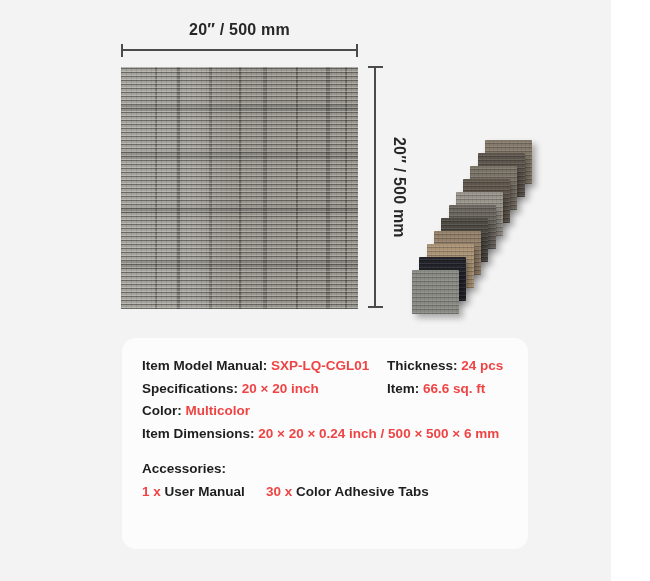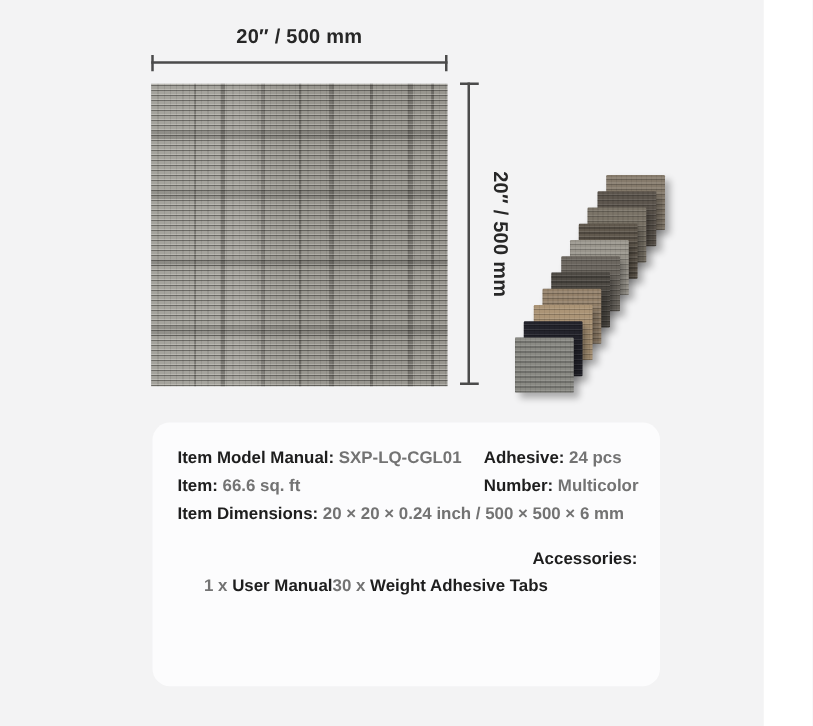--- a/index.html
+++ b/index.html
@@ -75,24 +75,24 @@
 
   
   .panel {
     position:absolute; left:122px; top:338px; width:406px; height:211px;
     background:#fcfcfd; border-radius:14px;
   }
   .panel-inner { padding:17px 18px 0 20px; font-size:13.5px; font-weight:600; }
   .spec-grid { display:grid; grid-template-columns:245px 1fr; }
   .spec-grid .cell { line-height:22.6px; white-space:nowrap; }
   .cell.full { grid-column:1 / -1; }
-  .val { color:#737373; }
+  .val { color:#ef4444; }
   .acc-block { margin-top:13px; }
-  .acc-heading { line-height:22.6px;text-align:right; }
-  .acc-items { display:flex; line-height:22.6px; white-space:nowrap;text-align:right; }
+  .acc-heading { line-height:22.6px; }
+  .acc-items { display:flex; line-height:22.6px; white-space:nowrap; }
   .acc-item:first-child { min-width:124px; }
 </style>
 </head>
 <body>
 
 <div class="stage">
 
   <div class="dim-h-label">20″ / 500 mm</div>
   <div class="dim-h">
     <div class="tick-l"></div>
@@ -123,40 +123,43 @@
     <div class="swatch" style="--i: 10; background-color: rgb(138, 138, 132);"></div>
   </div>
 
   <div class="panel">
     <div class="panel-inner">
       <div class="spec-grid">
         <div class="cell">
           <span>Item Model Manual: </span><span class="val">SXP-LQ-CGL01</span>
         </div>
         <div class="cell">
-          <span>Adhesive: </span><span class="val">24 pcs</span>
+          <span>Thickness: </span><span class="val">24 pcs</span>
+        </div>
+        <div class="cell">
+          <span>Specifications: </span><span class="val">20 × 20 inch</span>
         </div>
         <div class="cell">
           <span>Item: </span><span class="val">66.6 sq. ft</span>
         </div>
         <div class="cell">
-          <span>Number: </span><span class="val">Multicolor</span>
+          <span>Color: </span><span class="val">Multicolor</span>
         </div>
         <div class="cell full">
           <span>Item Dimensions: </span><span class="val">20 × 20  × 0.24 inch / 500 × 500 × 6 mm</span>
         </div>
       </div>
 
       <div class="acc-block">
         <div class="acc-heading">Accessories:</div>
         <div class="acc-items">
           <div class="acc-item">
             <span class="val">1 x</span><span> User Manual</span>
           </div>
           <div class="acc-item">
-            <span class="val">30 x</span><span> Weight Adhesive Tabs</span>
+            <span class="val">30 x</span><span> Color Adhesive Tabs</span>
           </div>
         </div>
       </div>
     </div>
   </div>
 
 </div>
 
 </body></html>

